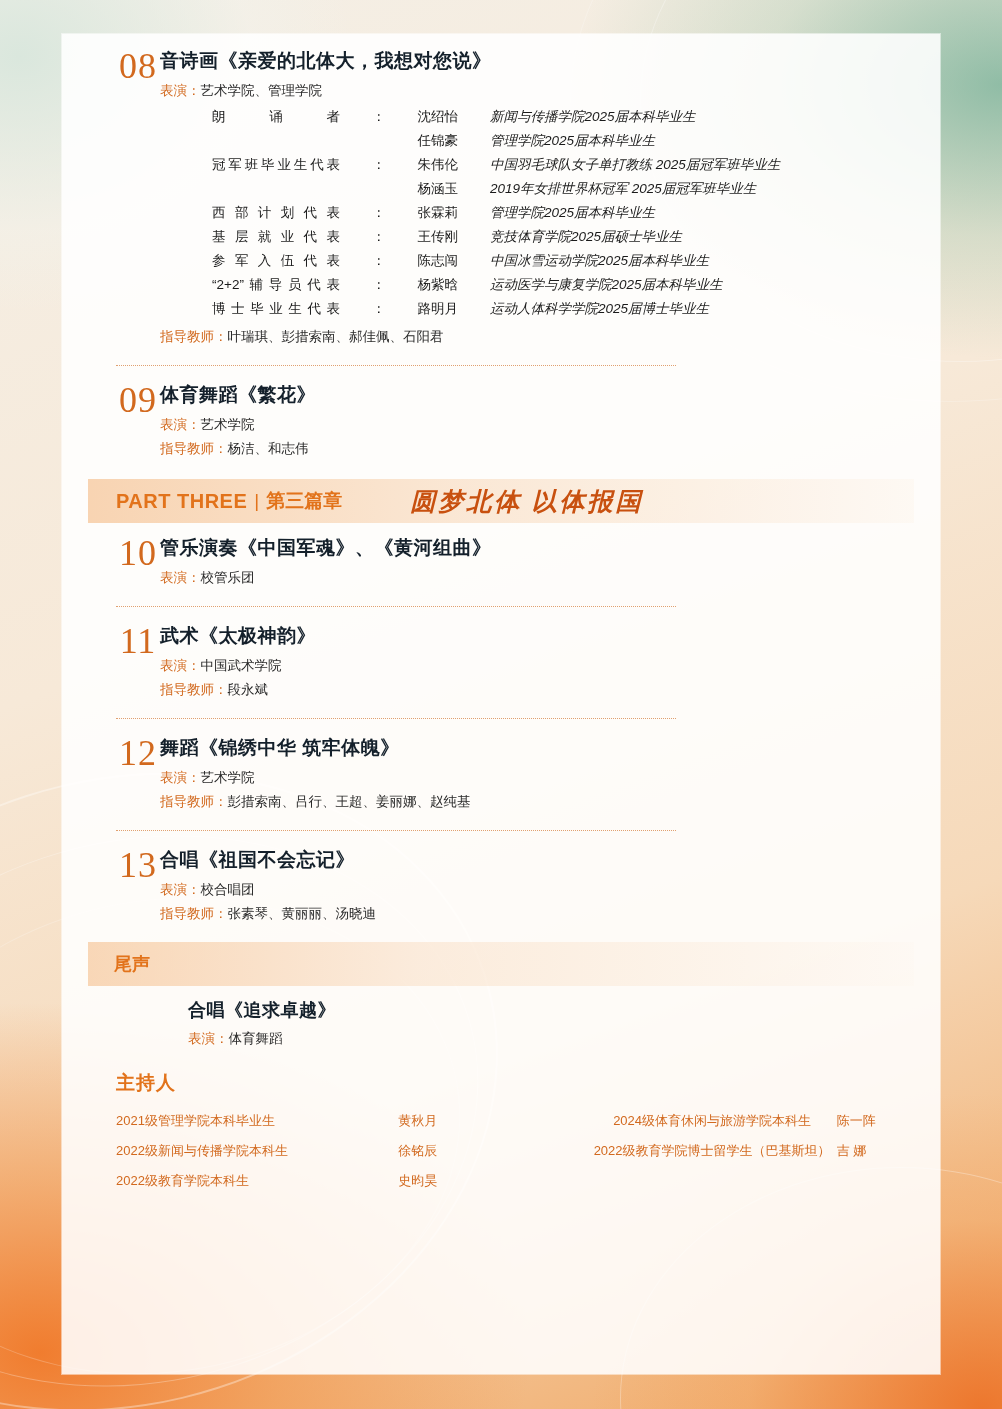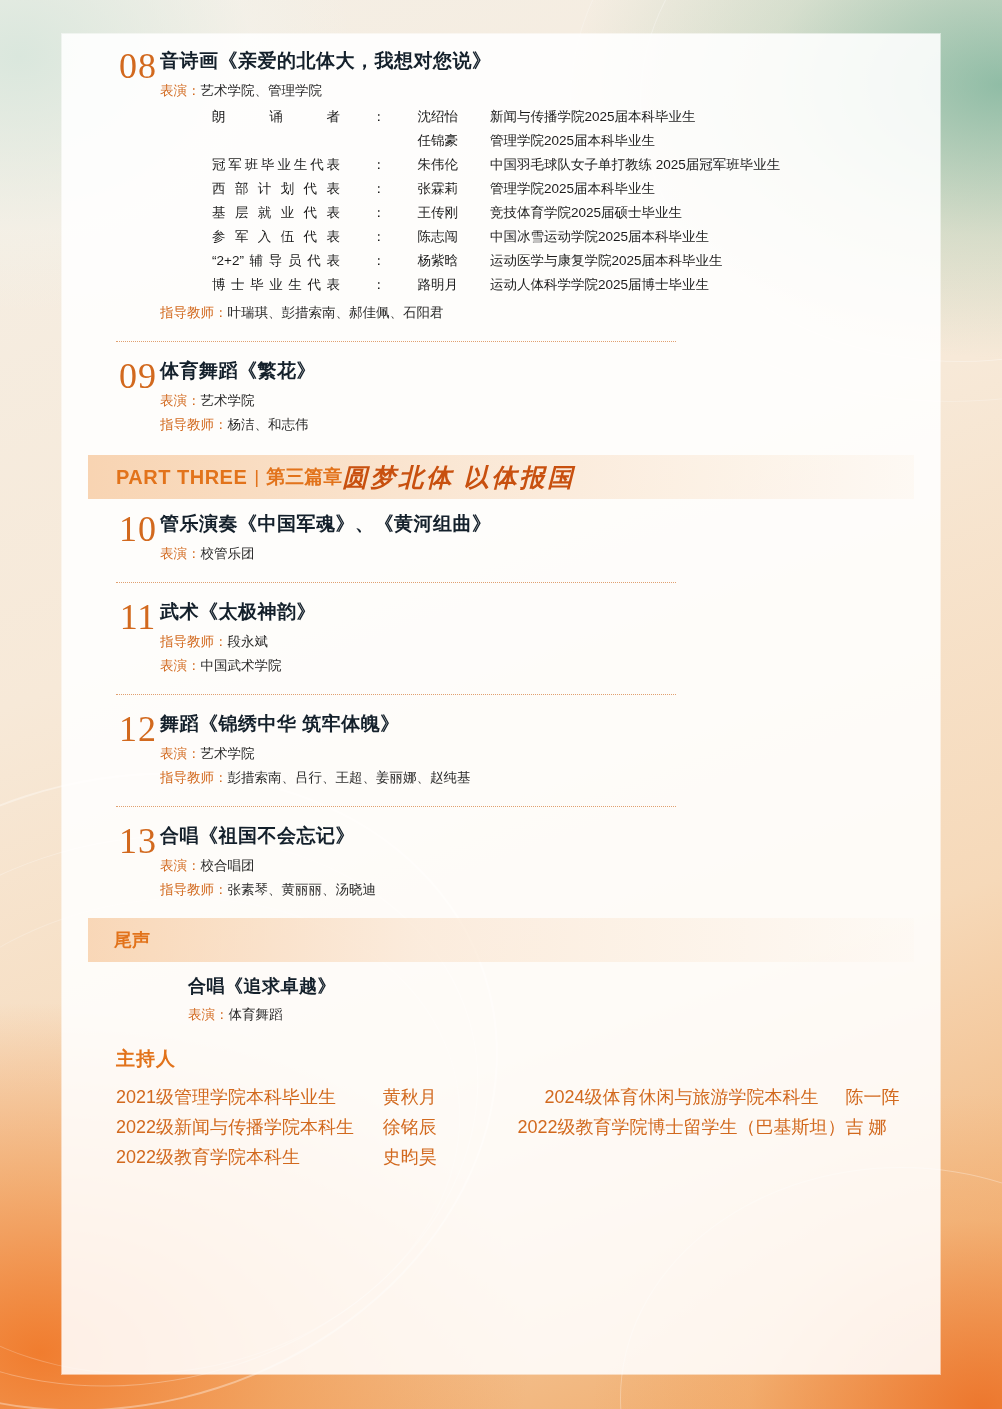--- a/index.html
+++ b/index.html
@@ -106,21 +106,21 @@
     line-height: 20px;
   }
   td.role {
     text-align: justify;
     text-align-last: justify;
     width: 128px;
     padding-right: 2px;
   }
   td.colon { width: 12px; text-align: right; padding-right: 8px; }
   td.person { padding-right: 14px; }
-  td.desc { color: #1b1b1b; }
+  td.desc { color: #1b1b1b; font-style: italic; }
 
   .dotted {
     border-bottom: 1.5px dotted #e0a070;
     margin: 14px 0 14px 28px;
     width: 560px;
   }
 
   
   .part-banner {
     position: relative;
@@ -143,20 +143,21 @@
     font-size: 19px;
     font-weight: bold;
     color: #e2731b;
   }
   .part-slogan {
     font-family: "Liberation Serif", "DejaVu Serif", serif;
     font-size: 25px;
     font-weight: bold;
     color: #c8500f;
     letter-spacing: 3px;
+    margin-left: 68px;
     font-style: italic;
   }
 
   
   .epilogue-banner {
     height: 44px;
     background: linear-gradient(90deg, rgba(243,178,118,0.5) 0%, rgba(247,212,178,0.4) 40%, rgba(252,238,222,0.1) 100%);
     display: flex;
     align-items: center;
     margin: 14px 0 12px 0;
@@ -177,21 +178,21 @@
   }
   .hosts h3 {
     margin: 0 0 10px 0;
     font-size: 19px;
     font-weight: bold;
     color: #e2731b;
     letter-spacing: 1px;
   }
   table.hosts-table {
     border-collapse: collapse;
-    font-size: 18px;
+    font-size: 13px;
     color: #d2691e;
   }
   table.hosts-table td { padding: 5px 0; line-height: 20px; white-space: nowrap; }
   td.h-org { width: 290px; }
   td.h-name { width: 200px; }
   td.h-org2 { width: 250px; text-align: center; }
   td.h-name2 { width: 80px; text-align: left; }
 </style>
 </head>
 <body>
@@ -229,20 +230,26 @@
                 <td class="person">任锦豪</td>
                 <td class="desc">管理学院2025届本科毕业生</td>
               </tr>
               <tr>
                 <td class="role">冠军班毕业生代表</td>
                 <td class="colon">：</td>
                 <td class="person">朱伟伦</td>
                 <td class="desc">中国羽毛球队女子单打教练 2025届冠军班毕业生</td>
               </tr>
               <tr>
+                <td class="role"></td>
+                <td class="colon"></td>
+                <td class="person">杨涵玉</td>
+                <td class="desc">2019年女排世界杯冠军 2025届冠军班毕业生</td>
+              </tr>
+              <tr>
                 <td class="role">西部计划代表</td>
                 <td class="colon">：</td>
                 <td class="person">张霖莉</td>
                 <td class="desc">管理学院2025届本科毕业生</td>
               </tr>
               <tr>
                 <td class="role">基层就业代表</td>
                 <td class="colon">：</td>
                 <td class="person">王传刚</td>
                 <td class="desc">竞技体育学院2025届硕士毕业生</td>
@@ -310,24 +317,24 @@
         </div>
       </div>
       <div class="dotted"></div>
 
       <div class="item">
         <div class="item-row">
           <div class="num">11</div>
           <div class="body">
             <div class="title">武术《太极神韵》</div>
             <div class="meta">
+              <span class="lbl">表演：</span><span>中国武术学院</span>
+            </div>
+            <div class="meta">
               <span class="lbl">指导教师：</span><span>段永斌</span>
-            </div>
-            <div class="meta">
-              <span class="lbl">表演：</span><span>中国武术学院</span>
             </div>
           </div>
         </div>
       </div>
       <div class="dotted"></div>
 
       <div class="item">
         <div class="item-row">
           <div class="num">12</div>
           <div class="body">

